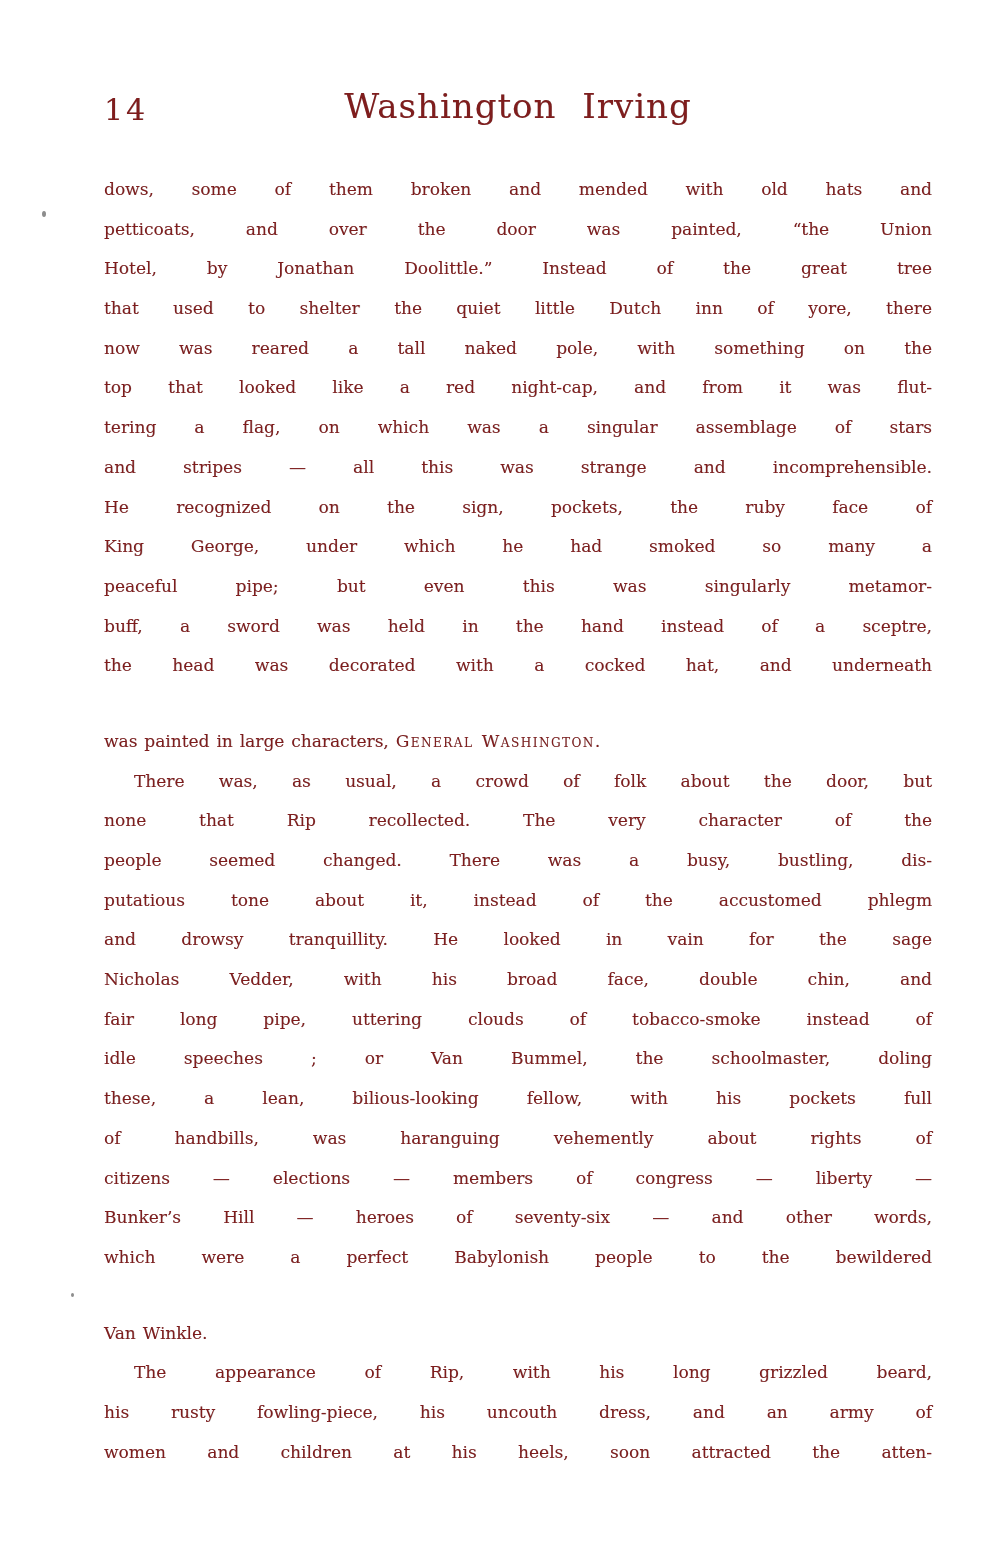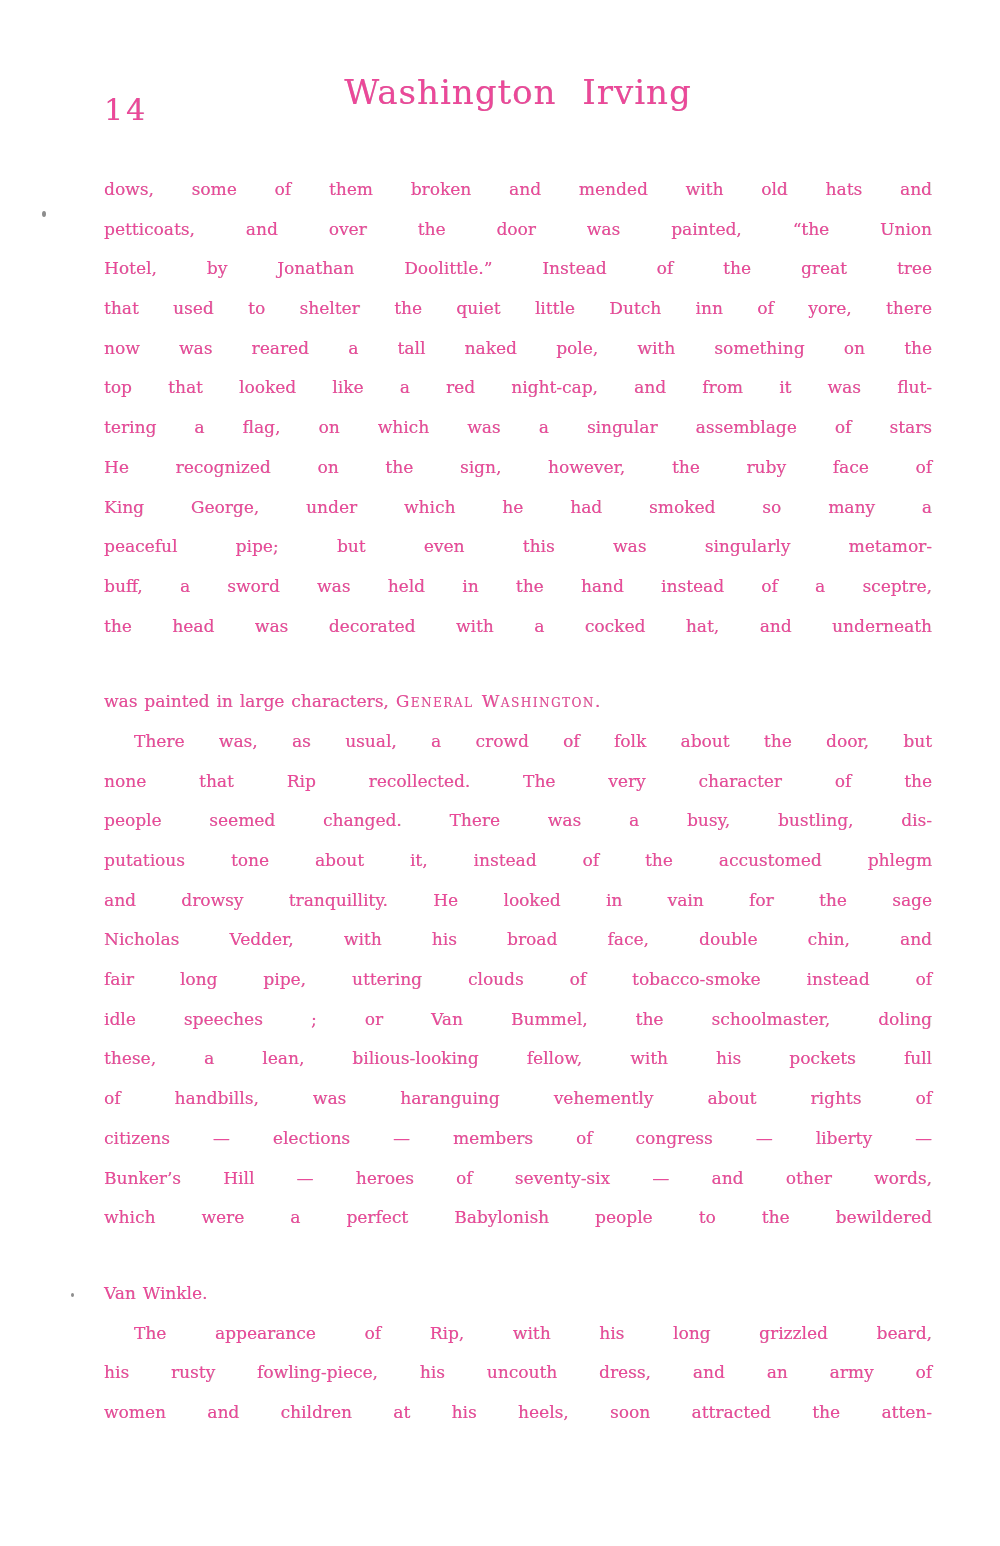--- a/index.html
+++ b/index.html
@@ -6,35 +6,35 @@
     margin: 0;
     padding: 0;
     background: #ffffff;
   }
   .sheet {
     position: relative;
     width: 1000px;
     height: 1546px;
     background: #ffffff;
     font-family: "DejaVu Serif", serif;
-    color: #ec4899;
+    color: #7f1d1d;
     overflow: hidden;
   }
   .pagenum {
     position: absolute;
     left: 104px;
     top: 92px;
     font-size: 30px;
     letter-spacing: 3px;
     text-shadow: 0.3px 0.3px 0 rgba(0,0,0,0.28);
   }
   .runhead {
     position: absolute;
     left: 104px;
-    top: 72px;
+    top: 86px;
     width: 828px;
     text-align: center;
     font-size: 34px;
     word-spacing: 14px;
     letter-spacing: 1px;
     text-shadow: 0.3px 0.3px 0 rgba(0,0,0,0.28);
   }
   .textblock {
     position: absolute;
     left: 104px;
@@ -79,21 +79,22 @@
   <div class="runhead">Washington Irving</div>
 
   <div class="textblock">
       <div class="line"><span>dows, some of them broken and mended with old hats and</span></div>
       <div class="line"><span>petticoats, and over the door was painted, “the Union</span></div>
       <div class="line"><span>Hotel, by Jonathan Doolittle.”  Instead of the great tree</span></div>
       <div class="line"><span>that used to shelter the quiet little Dutch inn of yore, there</span></div>
       <div class="line"><span>now was reared a tall naked pole, with something on the</span></div>
       <div class="line"><span>top that looked like a red night-cap, and from it was flut-</span></div>
       <div class="line"><span>tering a flag, on which was a singular assemblage of stars</span></div>
-      <div class="line"><span>He recognized on the sign, however, the ruby face of</span></div>
+      <div class="line"><span>and stripes — all this was strange and incomprehensible.</span></div>
+      <div class="line"><span>He recognized on the sign, pockets, the ruby face of</span></div>
       <div class="line"><span>King George, under which he had smoked so many a</span></div>
       <div class="line"><span>peaceful pipe; but even this was singularly metamor-</span></div>
       <div class="line"><span>buff, a sword was held in the hand instead of a sceptre,</span></div>
       <div class="line"><span>the head was decorated with a cocked hat, and underneath</span></div>
       <div class="line no-just"><span>was painted in large characters, </span><span class="smallcaps">General Washington.</span></div>
       <div class="line indent"><span>There was, as usual, a crowd of folk about the door, but</span></div>
       <div class="line"><span>none that Rip recollected.  The very character of the</span></div>
       <div class="line"><span>people seemed changed.  There was a busy, bustling, dis-</span></div>
       <div class="line"><span>putatious tone about it, instead of the accustomed phlegm</span></div>
       <div class="line"><span>and drowsy tranquillity.  He looked in vain for the sage</span></div>

